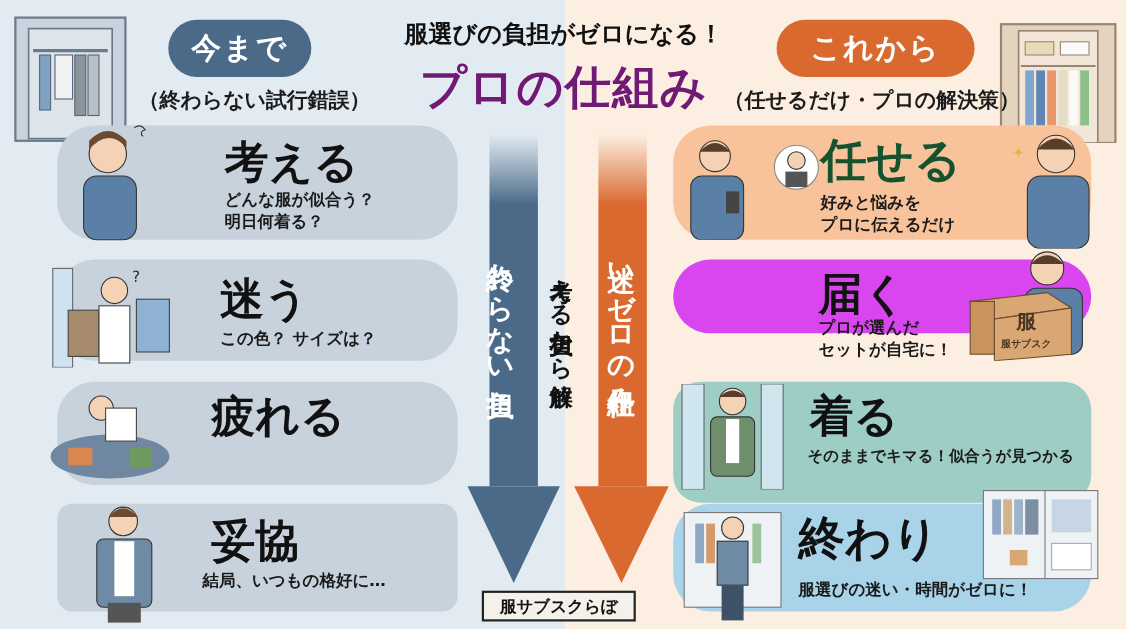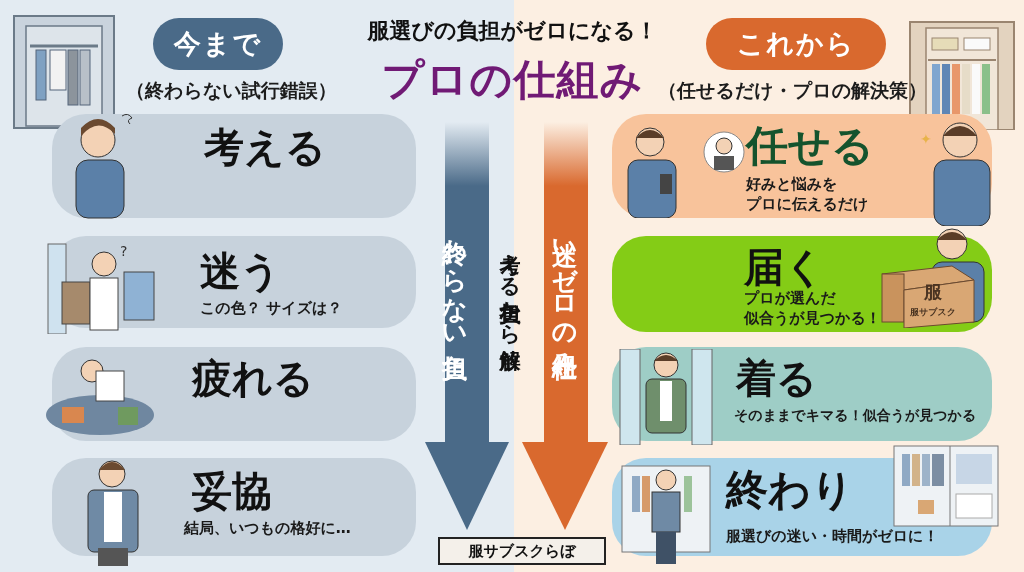--- a/index.html
+++ b/index.html
@@ -20,32 +20,32 @@
   .title-main { position: absolute; left: 340px; top: 52px; width: 345px; text-align: center; font-size: 42px; font-weight: bold; color: #701a75; white-space: nowrap; letter-spacing: 1px; }
 
   .card { position: absolute; border-radius: 34px; }
   .card .head { position: absolute; font-weight: bold; color: #111; white-space: nowrap; }
   .card .desc { position: absolute; font-weight: bold; color: #1a1a1a; font-size: 15px; line-height: 20px; white-space: nowrap; }
 
   .lc { left: 52px; width: 364px; background: #c7d2dc; }
   .lc1 { top: 114px; height: 104px; font-family: Liberation Serif, serif; }
   .lc2 { top: 236px; height: 92px; }
   .lc3 { top: 347px; height: 94px; }
-  .lc4 { top: 458px; height: 98px; }
+  .lc4 { top: 458px; height: 98px; border-radius: 14px; }
 
   .rc { left: 612px; width: 380px; }
   .rc1 { top: 114px; height: 104px; background: #f8c39b; }
-  .rc2 { top: 236px; height: 96px; background: #84cc16; }
-  .rc3 { top: 347px; height: 94px; background: #9ecdc6; }
+  .rc2 { top: 236px; height: 67px; background: #d946ef; }
+  .rc3 { top: 347px; height: 110px; background: #9ecdc6; border-radius: 25px; }
   .rc4 { top: 458px; height: 98px; background: #a9d3e8; }
 
   .arrow { position: absolute; }
   .vtext { position: absolute; writing-mode: vertical-rl; font-weight: bold; white-space: nowrap; }
 
-  .footer-box { position: absolute; left: 438px; top: 537px; width: 168px; height: 28px; border: 2px solid #222; background: #f4f0ea;
+  .footer-box { position: absolute; left: 438px; top: 537px; width: 140px; height: 28px; border: 2px solid #222; background: #f4f0ea;
                 font-size: 15px; font-weight: bold; color: #111; display: flex; align-items: center; justify-content: center; }
 
   .illus { position: absolute; }
 </style>
 </head>
 <body>
 
 <div class="bg-left"></div>
 <div class="bg-right"></div>
 
@@ -82,20 +82,24 @@
 <div class="title-main">プロの仕組み</div>
 
 <div class="card lc lc1">
   <svg class="illus" style="left:-14px;top:-12px" width="130" height="118">
     <circle cx="60" cy="38" r="17" fill="#f3d2b5" stroke="#333"></circle>
     <path d="M43 34 Q60 14 77 32 L77 26 Q60 8 43 26 Z" fill="#6b4a30"></path>
     <rect x="38" y="58" width="48" height="58" rx="12" fill="#5b80a8" stroke="#333"></rect>
     <path d="M84 14 q6 -4 10 2 q-6 2 -2 6" stroke="#333" fill="none"></path>
   </svg>
   <div class="head" style="left:152px;top:6px;font-size:40px">考える</div>
+  <div class="desc" style="left:152px;top:58px">
+    <div>どんな服が似合う？</div>
+    <div>明日何着る？</div>
+  </div>
 </div>
 
 <div class="card lc lc2">
   <svg class="illus" style="left:-10px;top:6px" width="130" height="92">
     <rect x="6" y="2" width="18" height="90" fill="#cfe2ef" stroke="#666"></rect>
     <rect x="20" y="40" width="28" height="42" fill="#a68a6c" stroke="#444"></rect>
     <circle cx="62" cy="22" r="12" fill="#f3d2b5" stroke="#333"></circle>
     <rect x="48" y="36" width="28" height="52" fill="#fff" stroke="#444"></rect>
     <rect x="82" y="30" width="30" height="48" fill="#8fb2d4" stroke="#444"></rect>
     <text x="78" y="14" font-size="14" fill="#333">?</text>
@@ -175,21 +179,21 @@
     <path d="M39 22 Q56 2 73 22 Z" fill="#5a3d28"></path>
     <rect x="30" y="46" width="56" height="66" rx="12" fill="#5b80a8" stroke="#333"></rect>
     <text x="16" y="30" font-size="14" fill="#e8b34a">✦</text>
   </svg>
 </div>
 
 <div class="card rc rc2">
   <div class="head" style="left:132px;top:4px;font-size:40px">届く</div>
   <div class="desc" style="left:132px;top:52px">
     <div>プロが選んだ</div>
-    <div>似合うが見つかる！</div>
+    <div>セットが自宅に！</div>
   </div>
   <svg class="illus" style="left:262px;top:-12px" width="120" height="104">
     <circle cx="78" cy="20" r="15" fill="#f3d2b5" stroke="#333"></circle>
     <path d="M63 16 Q78 0 93 16 Z" fill="#5a3d28"></path>
     <rect x="58" y="38" width="52" height="60" rx="10" fill="#5b80a8" stroke="#333"></rect>
     <polygon points="8,50 78,42 100,56 30,66" fill="#d9a774" stroke="#6b4a30"></polygon>
     <rect x="8" y="50" width="22" height="48" fill="#c9935d" stroke="#6b4a30"></rect>
     <polygon points="30,66 100,56 100,98 30,104" fill="#d9a774" stroke="#6b4a30"></polygon>
   </svg>
   <div style="position:absolute;left:312px;top:44px;font-size:18px;font-weight:bold;color:#4a3422">服</div>

